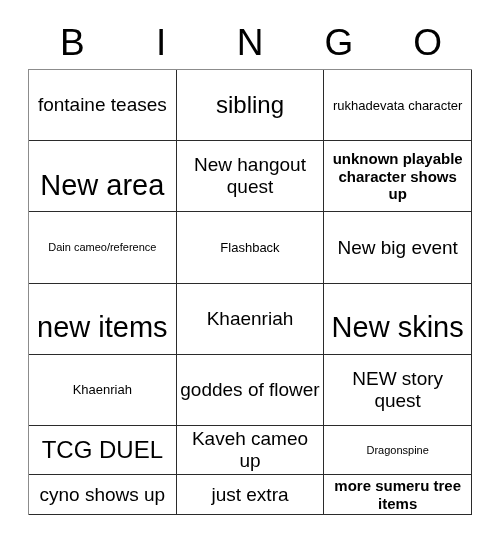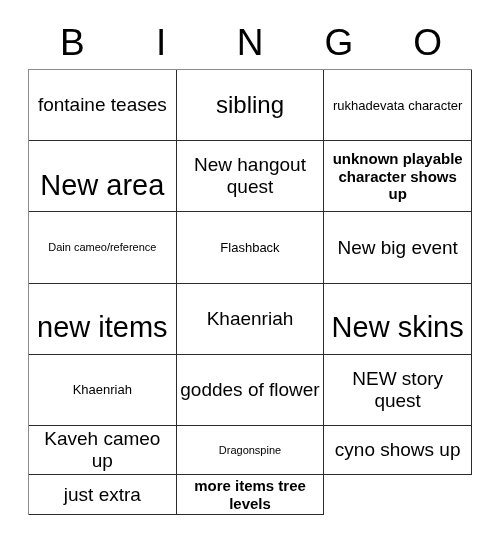--- a/index.html
+++ b/index.html
@@ -140,31 +140,34 @@
     <div class="bingo-cell fs-xs">
         <span class="cell-text">Khaenriah</span>
       </div>
 
     <div class="bingo-cell fs-md">
         <span class="cell-text">goddes of flower</span>
       </div>
     <div class="bingo-cell fs-md">
         <span class="cell-text">NEW story quest</span>
       </div>
+    <div class="bingo-cell fs-lg">
+        <span class="cell-text">TCG DUEL</span>
+      </div>
     <div class="bingo-cell fs-md">
         <span class="cell-text">Kaveh cameo up</span>
       </div>
     <div class="bingo-cell fs-xxs">
         <span class="cell-text">Dragonspine</span>
       </div>
 
     <div class="bingo-cell fs-md">
         <span class="cell-text">cyno shows up</span>
       </div>
     <div class="bingo-cell fs-md">
         <span class="cell-text">just extra</span>
       </div>
     <div class="bingo-cell fs-sm">
-        <span class="cell-text">more items tree levels</span>
+        <span class="cell-text">more sumeru tree items</span>
       </div>
 
   </div>
 </div>
 
 </body></html>

